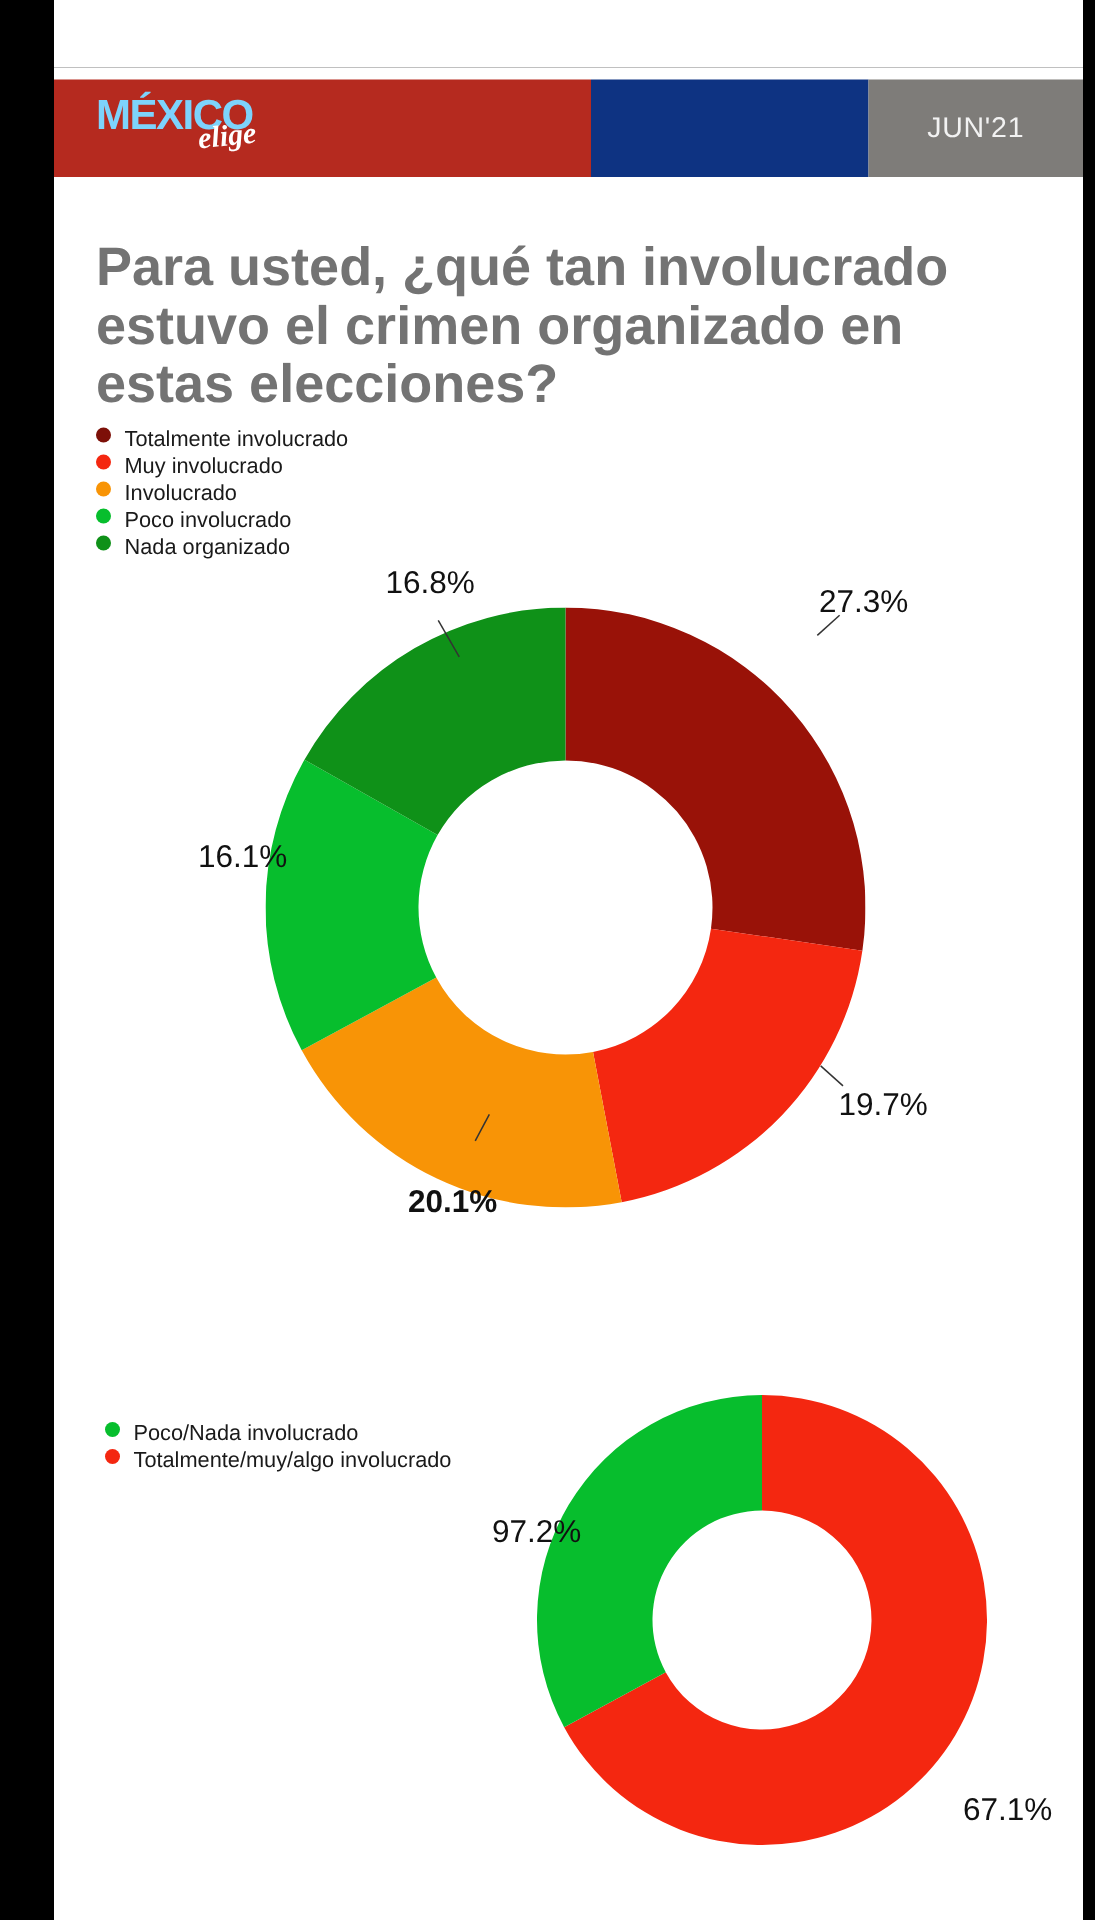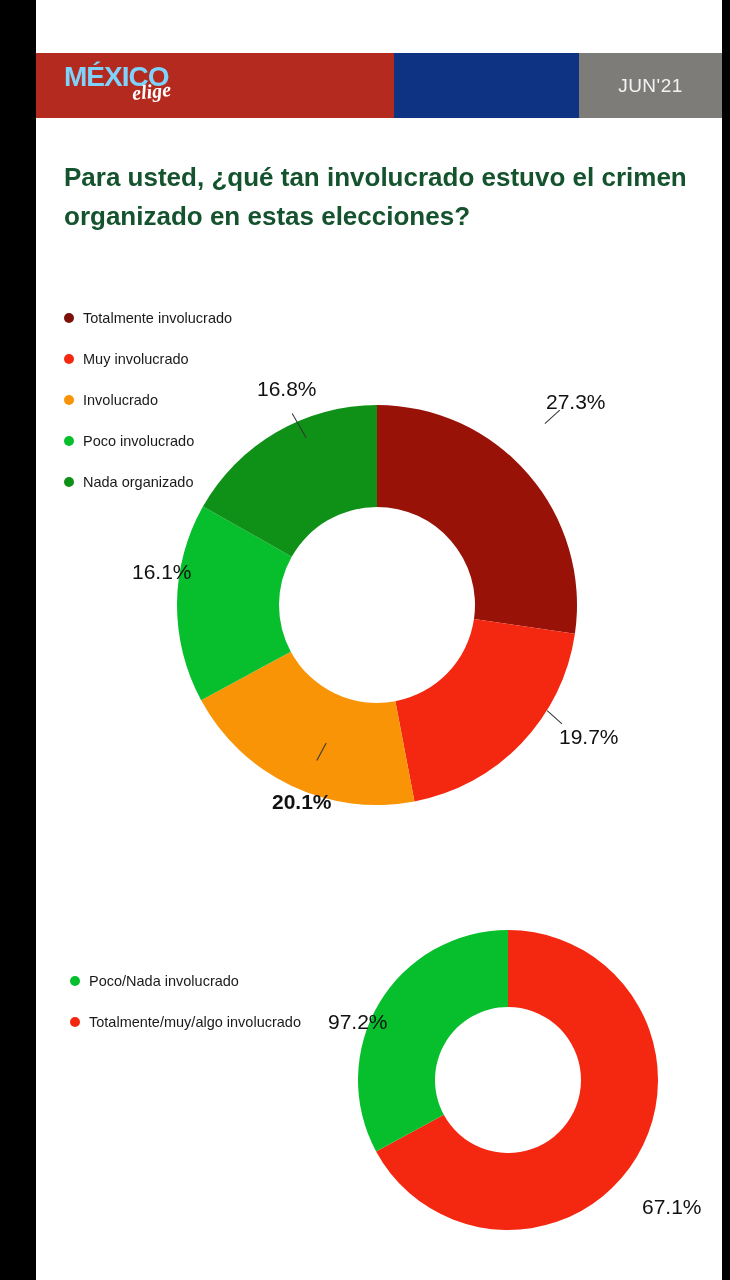--- a/index.html
+++ b/index.html
@@ -98,37 +98,35 @@
     font-weight: bold;
     transform: rotate(-6deg);
     line-height: 20px;
   }
 
   
   #title {
     position: absolute;
     left: 28px; top: 113px;
     width: 630px;
-    font-size: 26px;
+    font-size: 36px;
     font-weight: bold;
-    color: #14532d;
+    color: #737373;
     line-height: 39px;
     font-family: "Liberation Sans", sans-serif;
   }
 
   
   .legend {
     position: absolute;
   }
   .legend-row {
     display: flex;
-    align-items: center;
     height: 17px;
     margin-bottom: 1px;
-    margin-top: 24px;
   }
   .legend-dot {
     width: 10px; height: 10px;
     border-radius: 50%;
     margin-right: 9px;
     flex: 0 0 auto;
   }
   .legend-label {
     font-size: 14.5px;
     color: #1a1a1a;

